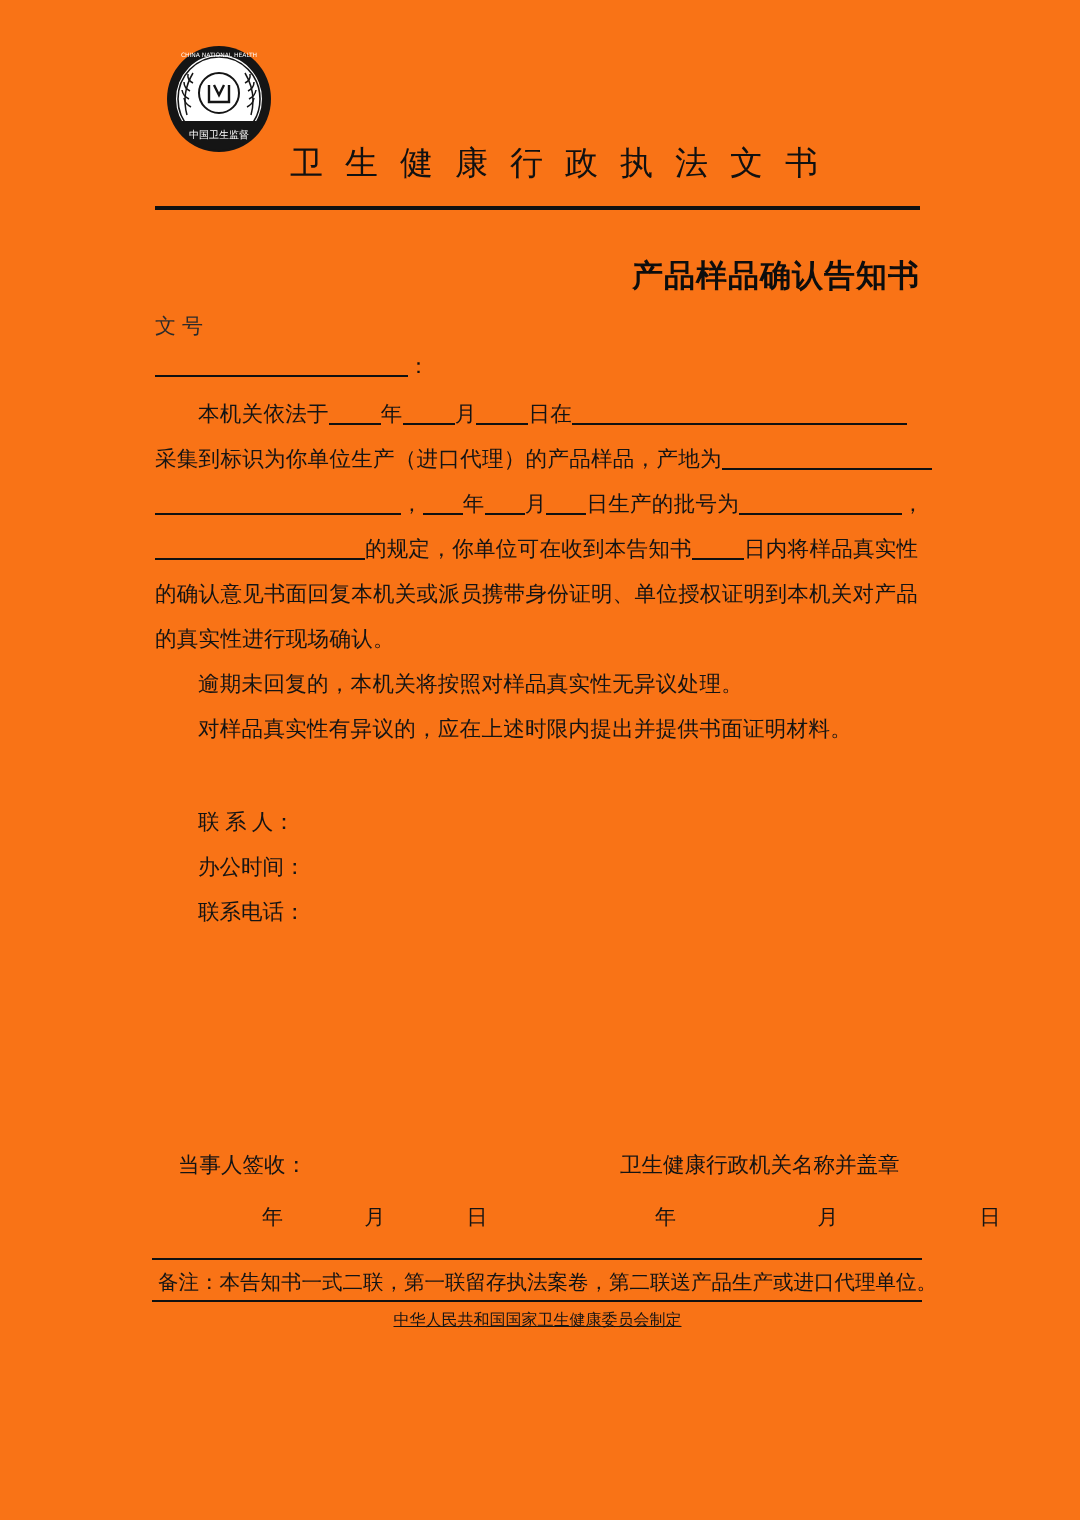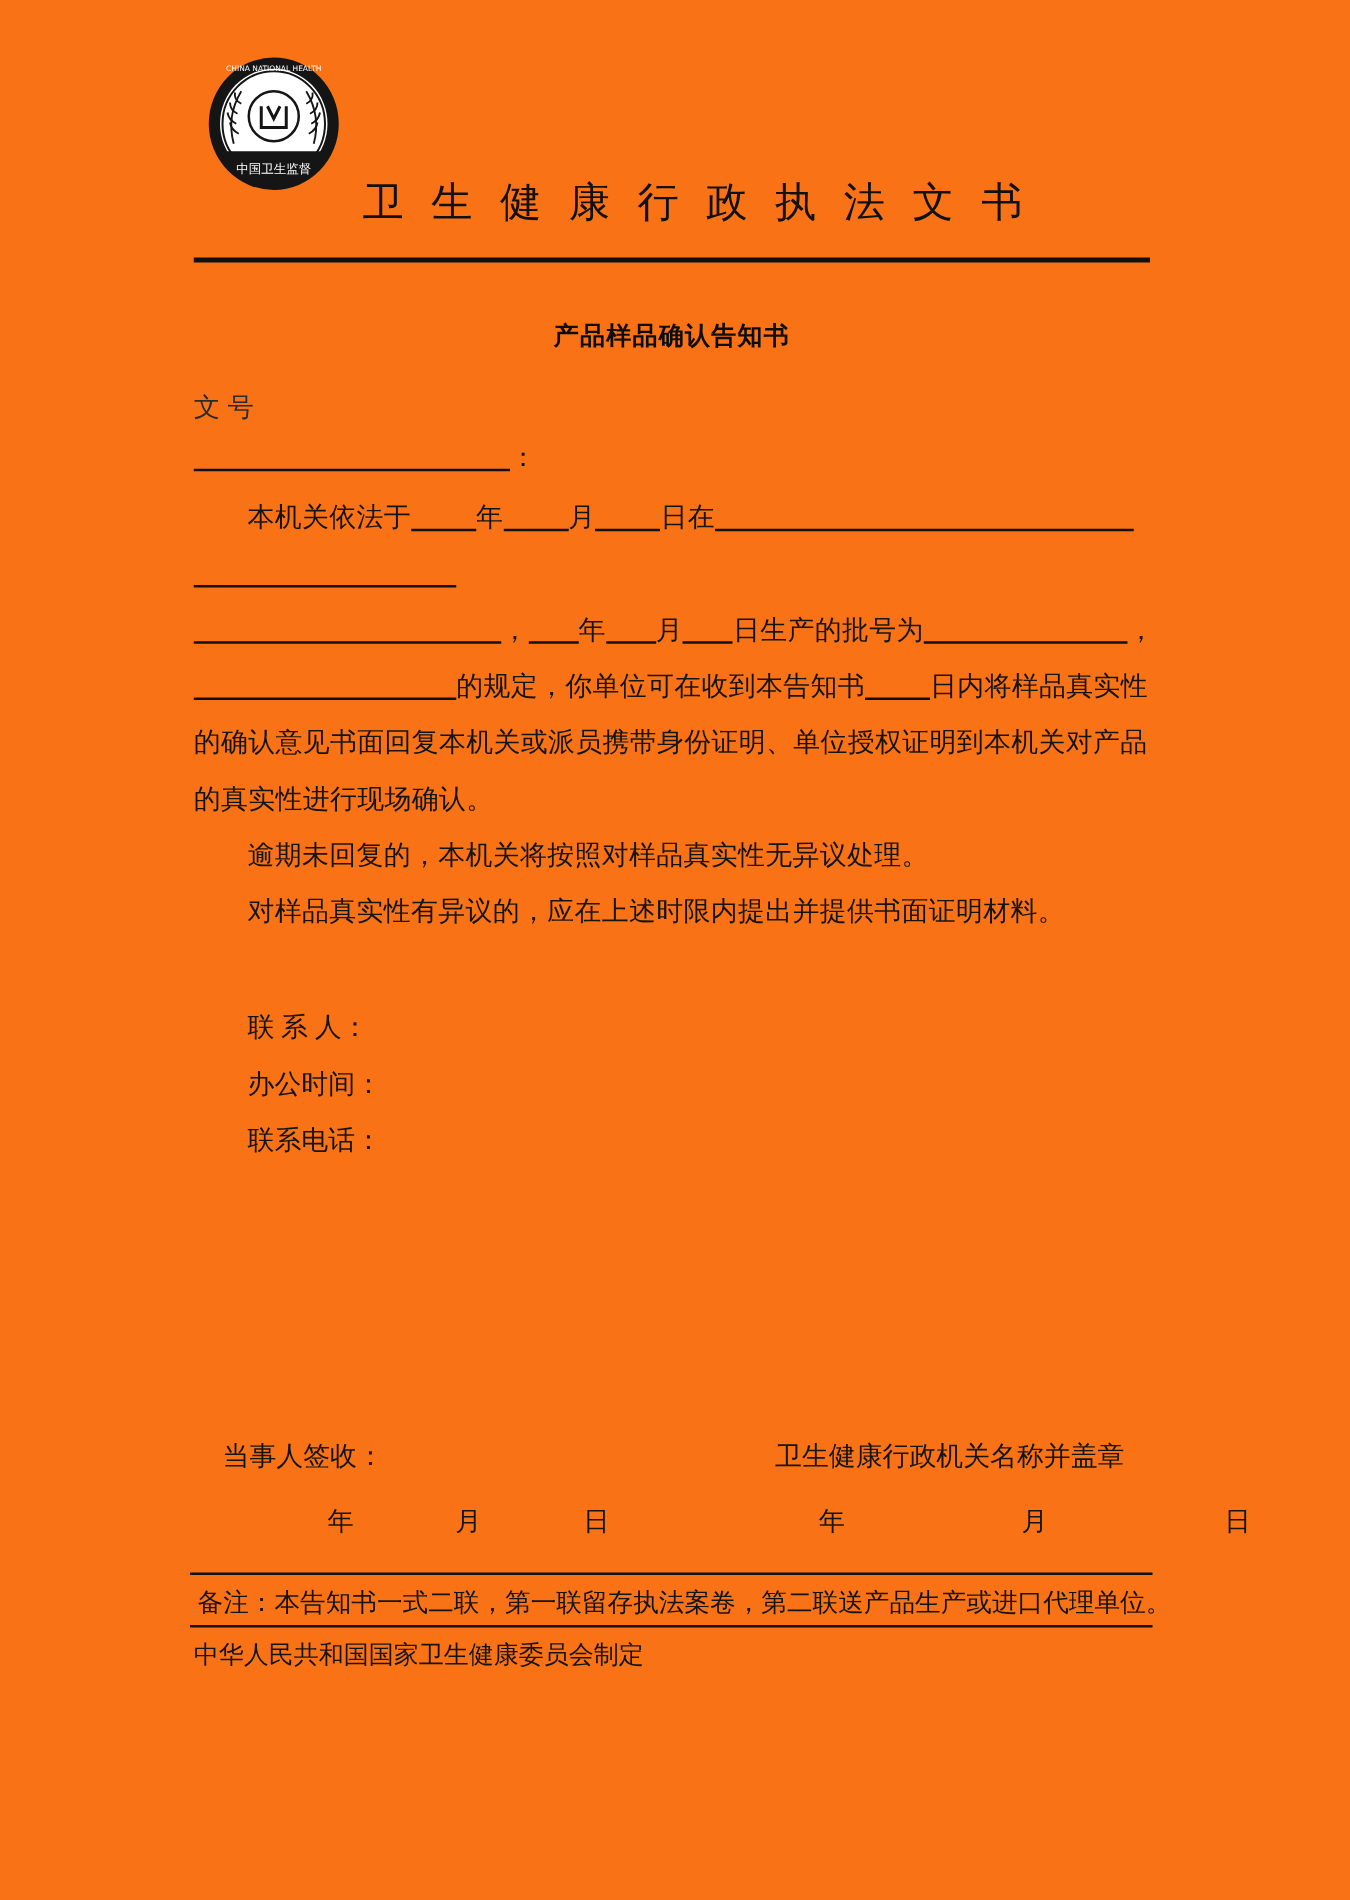--- a/index.html
+++ b/index.html
@@ -62,24 +62,24 @@
     height: 0;
     border-top: 4px solid #111;
   }
 
   
   .main-title {
     position: absolute;
     left: 155px;
     top: 255px;
     width: 765px;
-    text-align: center;
+    text-align: right;
     font-family: "DejaVu Sans", "Liberation Sans", sans-serif;
     font-weight: bold;
-    font-size: 20px;
+    font-size: 31px;
     letter-spacing: 1px;
     color: #0d0d0d;
   }
   .doc-no {
     position: absolute;
     left: 155px;
     top: 312px;
     width: 765px;
     text-align: left;
     padding-right: 14px;
@@ -215,24 +215,26 @@
     top: 1300px;
     width: 770px;
     height: 0;
     border-top: 2.5px solid #111;
   }
   .footer-issuer {
     position: absolute;
     left: 155px;
     top: 1310px;
     width: 765px;
+    text-align: center;
     font-family: "DejaVu Sans", "Liberation Sans", sans-serif;
-    font-size: 20px;
-    color: #141414;
-    white-space: nowrap;
+    font-size: 16px;
+    color: #141414;
+    white-space: nowrap;
+    text-decoration: underline;
   }
 </style>
 </head>
 <body>
 
 <div class="page">
 
   <div class="header-block">
 
     <div class="emblem">
@@ -279,21 +281,21 @@
   <div class="doc-no">文号</div>
 
   <div class="addressee">
     <span class="blank"></span><span class="colon">：</span>
   </div>
 
   <div class="body-block">
 
     <p class="indent"><span>本机关依法于</span><span class="u w52"></span><span>年</span><span class="u w52"></span><span>月</span><span class="u w52"></span><span>日在</span><span class="u w335"></span></p>
 
-    <p><span class="u w210"></span></p>
+    <p><span>采集到标识为你单位生产（进口代理）的产品样品，产地为</span><span class="u w210"></span></p>
 
     <p><span class="u w246"></span><span>，</span><span class="u w40"></span><span>年</span><span class="u w40"></span><span>月</span><span class="u w40"></span><span>日生产的批号为</span><span class="u w163"></span><span>，</span></p>
 
 
     <p><span class="u w210"></span><span>的规定，你单位可在收到本告知书</span><span class="u w52"></span><span>日内将样品真实性</span></p>
 
     <p>的确认意见书面回复本机关或派员携带身份证明、单位授权证明到本机关对产品</p>
 
     <p>的真实性进行现场确认。</p>
 

